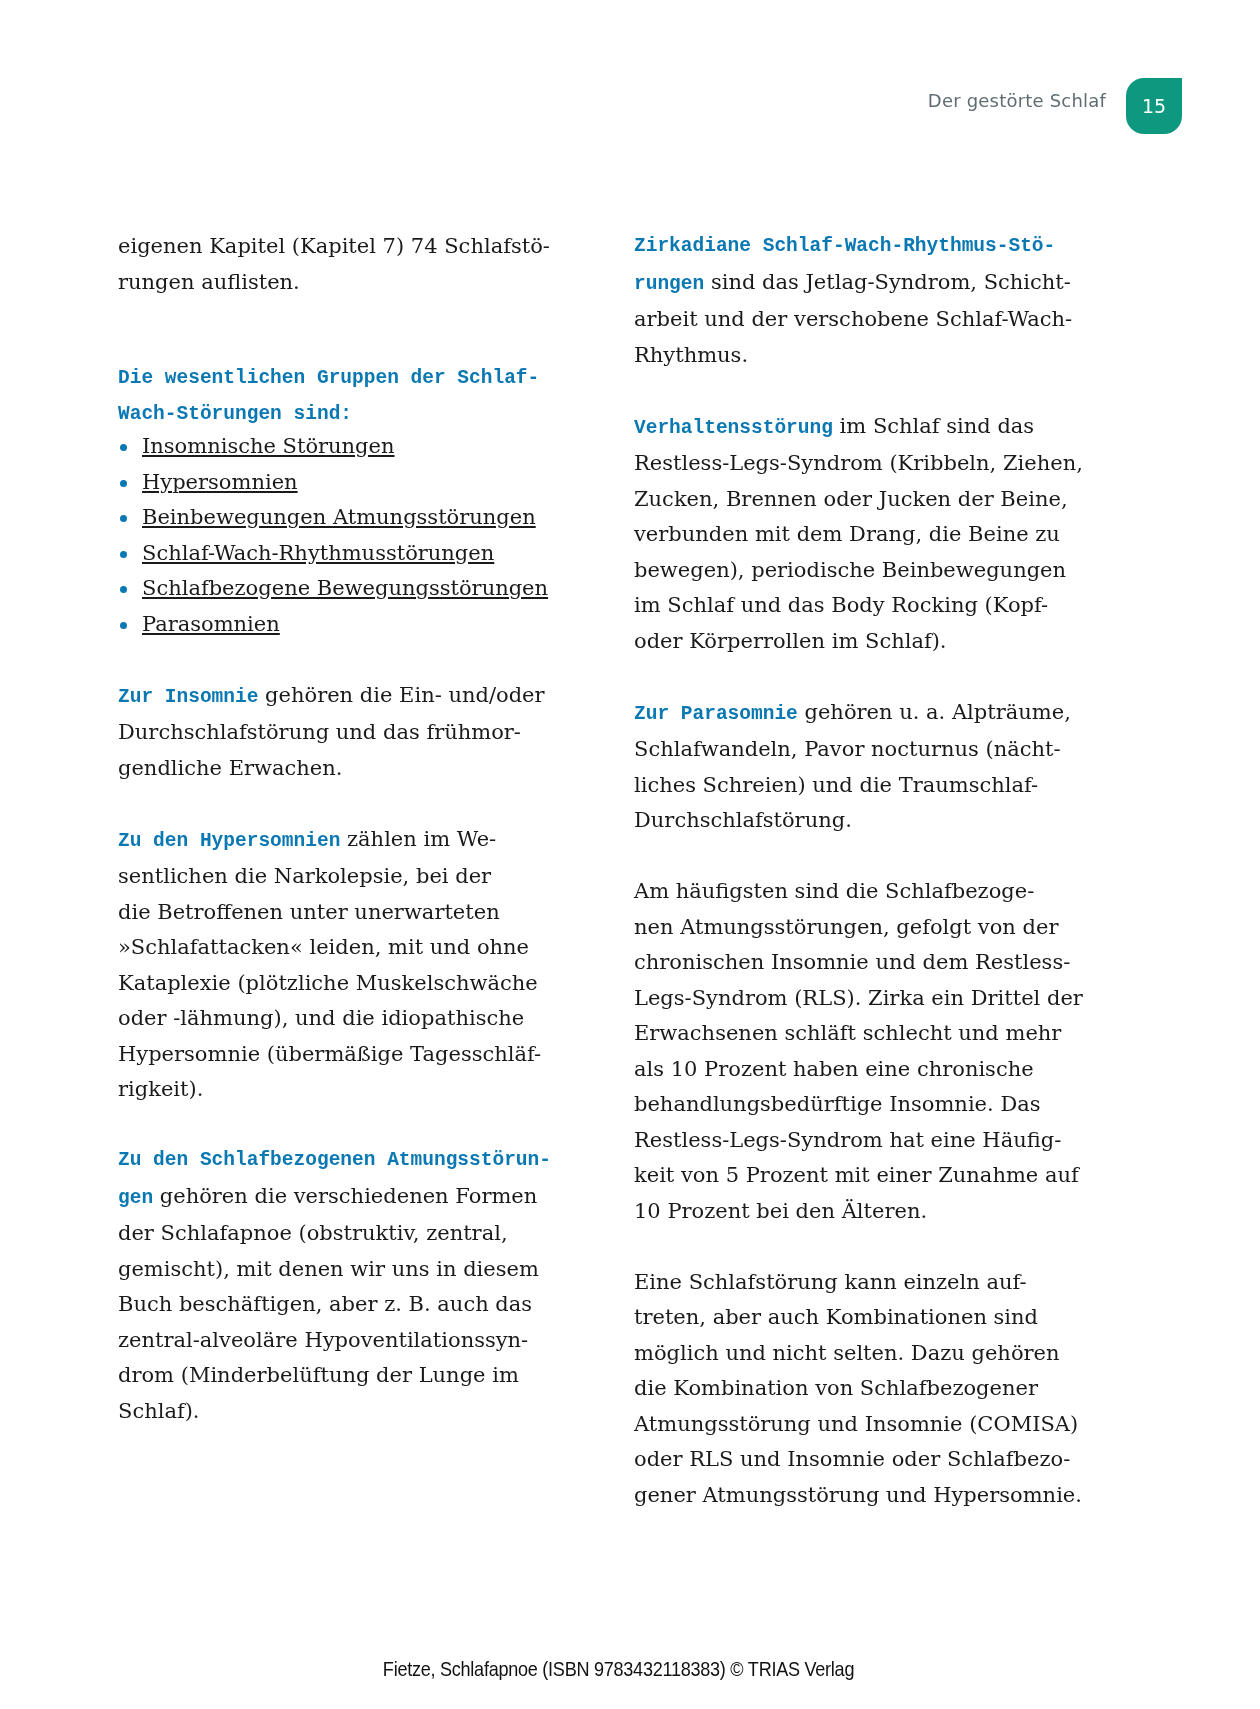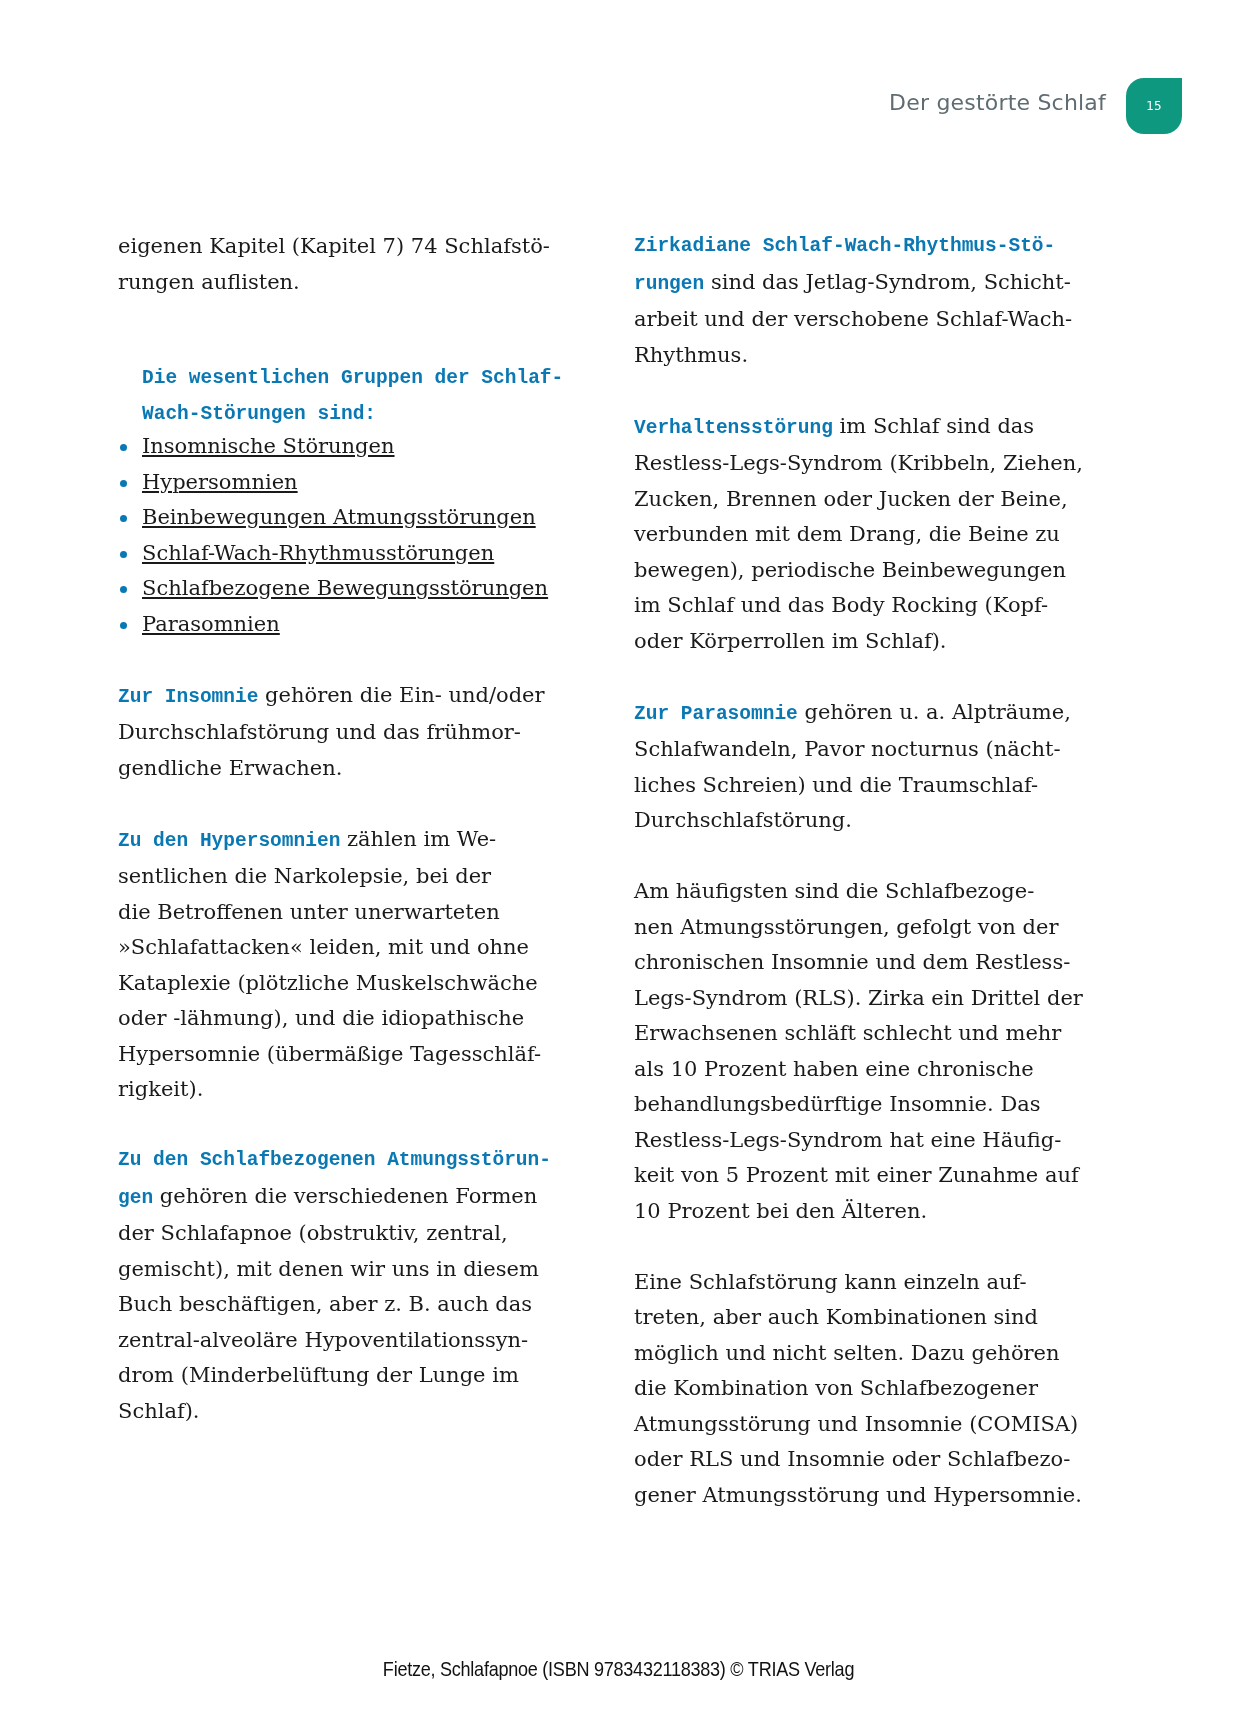--- a/index.html
+++ b/index.html
@@ -1,27 +1,27 @@
 <!DOCTYPE html>
 <html><head>
 <meta charset="utf-8">
 <style>
   html, body { margin: 0; padding: 0; background: #ffffff; }
   body { width: 1260px; height: 1709px; position: relative; overflow: hidden; }
   .page { position: absolute; left: 0; top: 0; width: 1260px; height: 1709px; background: #fff; }
   .running-head {
     position: absolute; left: 880px; top: 90px; width: 226px; text-align: right;
-    font-family: "DejaVu Sans", sans-serif; font-size: 22px; color: #5f6d72;
+    font-family: "DejaVu Sans", sans-serif; font-size: 18px; color: #5f6d72;
     letter-spacing: 0.2px; white-space: nowrap;
   }
   .page-badge {
     position: absolute; left: 1126px; top: 78px; width: 56px; height: 56px;
     background: #0e9880; color: #ffffff;
     border-radius: 18px 0 18px 18px;
-    font-family: "DejaVu Sans", sans-serif; font-size: 12px;
+    font-family: "DejaVu Sans", sans-serif; font-size: 19px;
     display: flex; align-items: center; justify-content: center;
   }
   .col {
     position: absolute; width: 470px;
     font-family: "DejaVu Serif", serif; font-size: 21px; color: #1a1a1a;
     line-height: 35.5px;
   }
   .col-left { left: 118px; top: 229px; }
   .col-right { left: 634px; top: 229px; }
   .col p { margin: 0; }
@@ -50,21 +50,21 @@
   <div class="page-badge">
     <span>15</span>
   </div>
 
   <div class="col col-left">
     <p>
       <span class="line">eigenen Kapitel (Kapitel 7) 74 Schlafstö-</span>
       <span class="line">rungen auflisten.</span>
     </p>
     <div class="gap2"></div>
-    <p style="margin-top:-10px;margin-left:24px;">
+    <p style="margin-top:-10px;">
       <span class="line hl">Die wesentlichen Gruppen der Schlaf-</span>
       <span class="line hl">Wach-Störungen sind:</span>
     </p>
     <ul class="bullets" style="margin-top:-3px;">
       <li><span class="bullet-dot"></span><span>Insomnische Störungen</span></li>
       <li><span class="bullet-dot"></span><span>Hypersomnien</span></li>
       <li><span class="bullet-dot"></span><span>Beinbewegungen Atmungsstörungen</span></li>
       <li><span class="bullet-dot"></span><span>Schlaf-Wach-Rhythmusstörungen</span></li>
       <li><span class="bullet-dot"></span><span>Schlafbezogene Bewegungsstörungen</span></li>
       <li><span class="bullet-dot"></span><span>Parasomnien</span></li>

